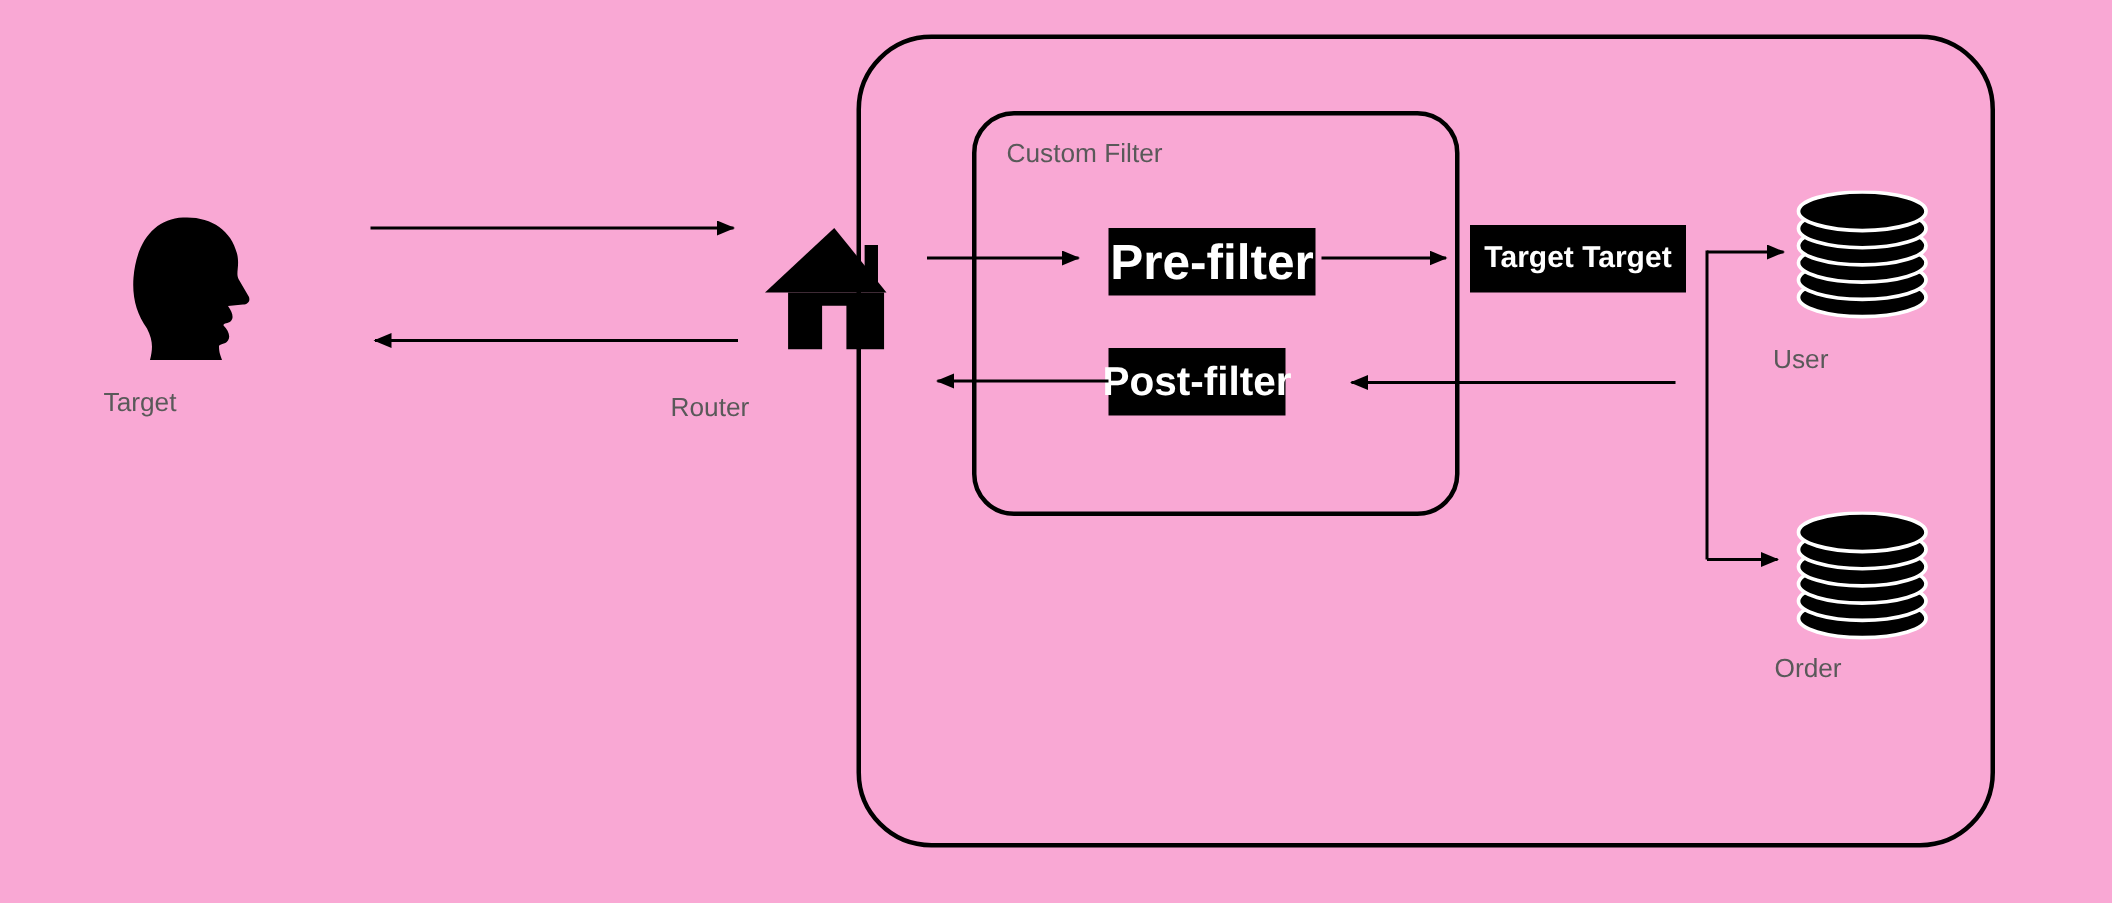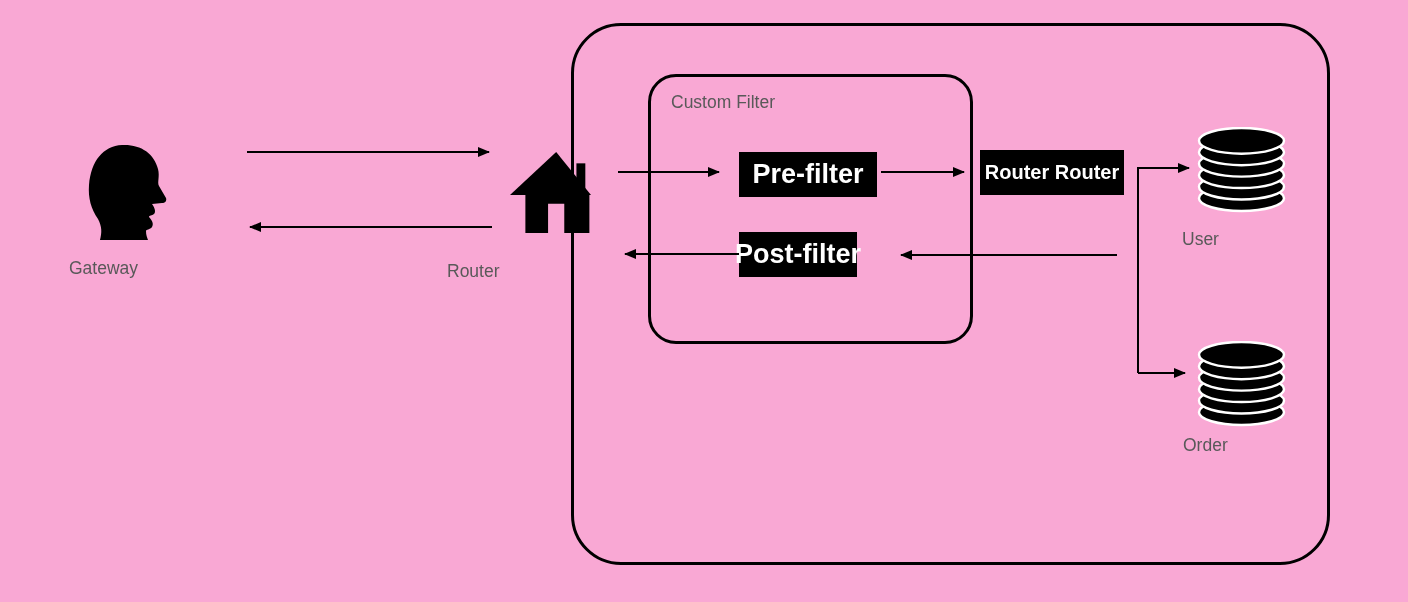--- a/index.html
+++ b/index.html
@@ -15,21 +15,21 @@
   .cf-frame{left:648px;top:74px;width:325px;height:270px;border-radius:28px;}
   .cf-label{
     position:absolute;left:671px;top:92px;color:#595959;font-size:17.5px;
     white-space:nowrap;
   }
   .node{
     position:absolute;background:#000000;color:#ffffff;font-weight:bold;
     display:flex;align-items:center;justify-content:center;box-sizing:border-box;
     white-space:nowrap;
   }
-  .node-pre{left:739px;top:152px;width:138px;height:45px;font-size:27px;}
+  .node-pre{left:739px;top:152px;width:138px;height:45px;font-size:33px;}
   .node-post{left:739px;top:232px;width:118px;height:45px;font-size:27px;}
   .node-tr{left:980px;top:150px;width:144px;height:45px;font-size:20px;}
   .icon{position:absolute;display:block;}
   .icon-client{left:88px;top:144px;width:82px;height:98px;}
   .icon-gateway{left:508px;top:152px;width:85px;height:81px;}
   .icon-userdb{left:1197px;top:127px;width:89px;height:87px;}
   .icon-orderdb{left:1197px;top:341px;width:89px;height:87px;}
   .gray-label{
     position:absolute;color:#595959;font-size:17.5px;text-align:left;
     white-space:nowrap;
@@ -48,39 +48,39 @@
 
 <div class="canvas">
 
   <div class="frame outer-frame"></div>
 
   <div class="frame cf-frame"></div>
   <div class="cf-label">Custom Filter</div>
 
   <div class="node node-pre">Pre-filter</div>
   <div class="node node-post">Post-filter</div>
-  <div class="node node-tr">Router Router</div>
+  <div class="node node-tr">Target Target</div>
 
   <svg class="icon icon-client" viewBox="0 0 82 98">
     <path fill="#000000" d="M12,96
       C14,88 14,83 10,75
       C3,65 0,54 1,41
       C3,17 15,2 34,1
       C52,0 66,9 70,25
       C72,33 69,38 71,42
       L78,54
       C79,57 77,59 74,59
       L64,60
       C67,64 68,68 66,70
       C64,72 61,71 61,73
       C64,76 66,80 64,83
       C62,86 58,85 58,87
       C58,91 59,93 60,96 Z"></path>
   </svg>
-  <div class="gray-label lbl-client">Gateway</div>
+  <div class="gray-label lbl-client">Target</div>
 
   <svg class="icon icon-gateway" viewBox="0 0 100 100">
     <path fill="#000000" d="M82,14 h11 v34 h-11 z"></path>
     <path fill="#000000" d="M57,0 L0,53 L100,53 Z"></path>
     <path fill="#000000" d="M19,53 H98 V100 H67 V64 H47 V100 H19 Z"></path>
   </svg>
   <div class="gray-label lbl-gateway">Router</div>
 
   <svg class="icon icon-userdb" viewBox="0 0 90 88">
     <g fill="#000000" stroke="#ffffff" stroke-width="2.5">

